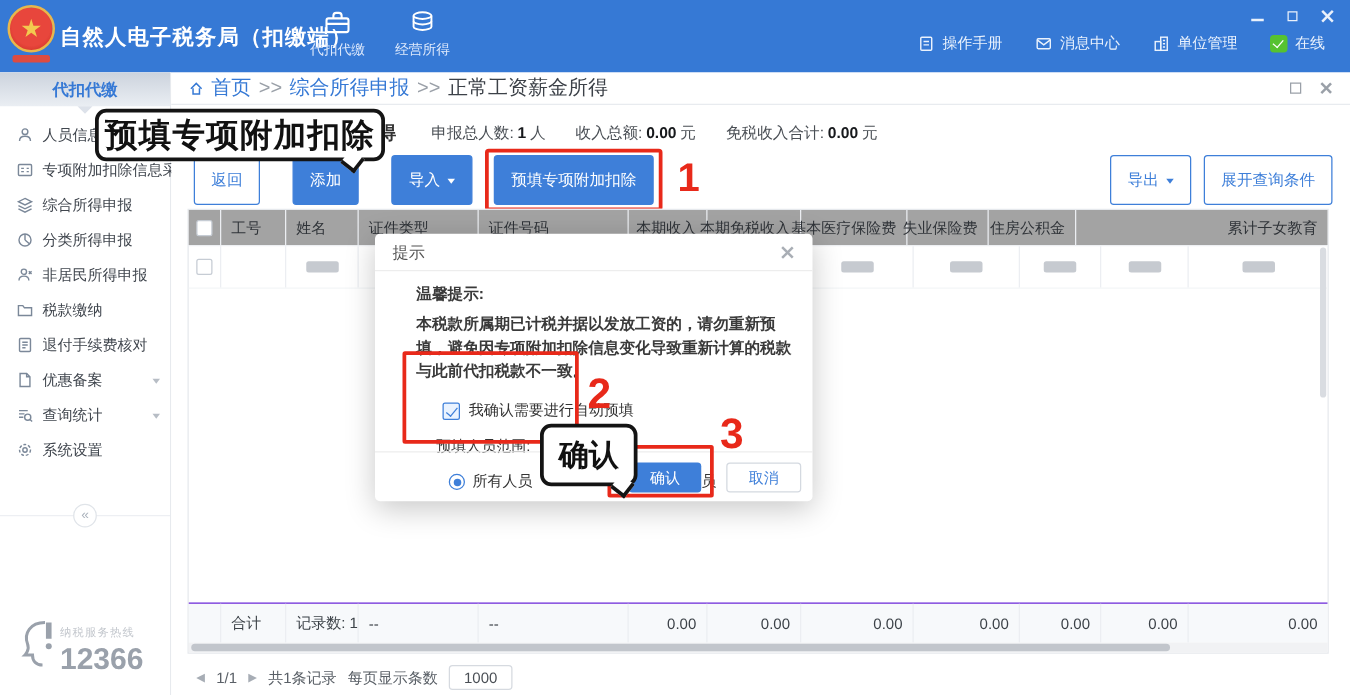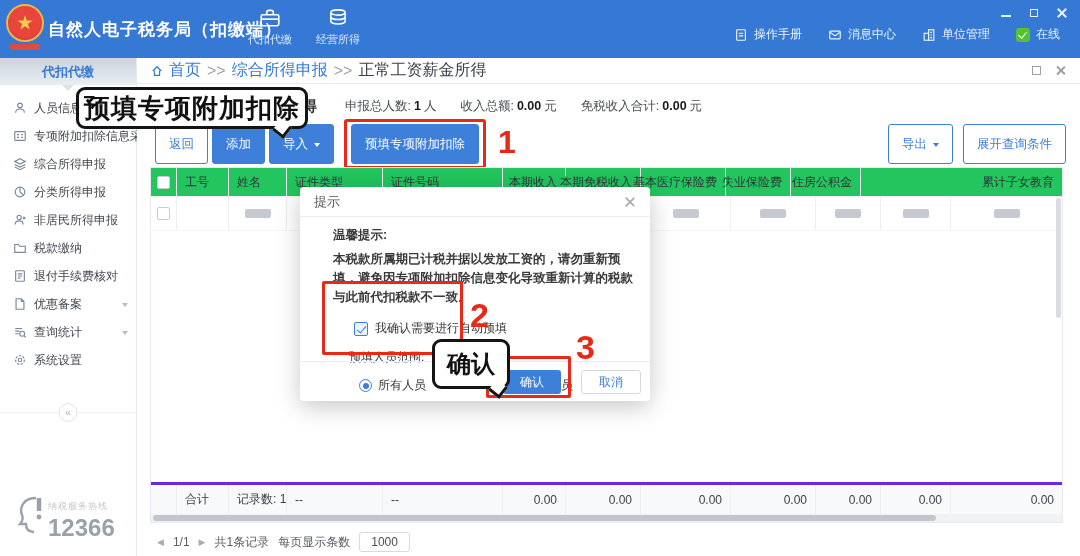--- a/index.html
+++ b/index.html
@@ -67,42 +67,42 @@
   .pgrow { display:flex; align-items:center; padding:9px 14px 0 18px; height:35px; }
   .ptitle { font-size:15px; font-weight:700; color:#333; margin-left:42px; white-space:nowrap; }
   .stats { display:flex; margin-left:28px; gap:24px; font-size:12.5px; color:#4a4f55; white-space:nowrap; }
   .stat b { color:#17191c; margin:0 3px; }
 
   .toolbar { display:flex; align-items:center; padding:8px 14px 0 18px; height:42px; }
   .btn { height:40px; border-radius:3px; font-size:12.5px; padding:0 13px; display:inline-flex; align-items:center; gap:6px;
          cursor:pointer; border:1px solid #3e7fd9; background:#fff; color:#3e7fd9; white-space:nowrap; }
   .btn.primary { background:#3e7fd9; color:#fff; }
   .cv { width:0; height:0; border:3.5px solid transparent; border-top:4.5px solid currentColor; margin-top:5px; }
-  .ml10 { margin-left:4px; }
+  .ml10 { margin-left:26px; }
   .tb-right { margin-left:auto; display:flex; gap:10px; }
   .redbox1 { margin-left:10px; border:3px solid #e8291a; border-radius:3px; padding:2px 4px; display:inline-flex; }
   .step-inline { color:#e8291a; font-size:32px; font-weight:700; margin:-4px 0 0 12px; }
 
   
   .tablewrap { margin:6px 17px 0 13px; border:1px solid #e6e9ed; position:relative; background:#fff; }
   .trow { display:flex; }
-  .thead { background:#22c55e; height:28px; }
+  .thead { background:#a3a3a3; height:28px; }
   .cell { padding:0 8px; font-size:12px; color:#3c4248; border-right:1px solid #eceef2; height:100%;
           display:flex; align-items:center; white-space:nowrap; overflow:visible; }
   .thead .cell { color:#2f3338; }
   .num { justify-content:flex-end; }
   .ctr { justify-content:center; }
   .w-sel{width:26px; justify-content:center; padding:0;} .w0{width:52px;} .w1{width:58px;} .w2{width:96px;}
   .w3{width:120px;} .w4{width:63px;} .w5{width:75px;} .w6{width:90px;} .w7{width:85px;}
   .w8{width:65px;} .w9{width:70px;} .w10{flex:1; border-right:none;}
   .drow { height:34px; border-top:1px solid #eef0f3; }
   .cbx { width:13px; height:13px; border:1px solid #c6ccd4; border-radius:2px; background:#fff; cursor:pointer; }
   .blob { width:26px; height:9px; background:#c6cad0; border-radius:2px; filter:blur(.6px); }
   .filler { height:252px; border-top:1px solid #f4f6f8; }
-  .srow { height:32px; background:#f7f9fb; border-top:3px solid #6d28d9; font-size:12px; }
+  .srow { height:32px; background:#f7f9fb; border-top:1px solid #6d28d9; font-size:12px; }
   .hscroll { height:8px; background:#f1f2f4; position:relative; }
   .hthumb { position:absolute; left:2px; top:1px; width:86%; height:6px; background:#c2c6cc; border-radius:3px; cursor:pointer; }
   .vscroll { position:absolute; right:1px; top:30px; width:5px; height:120px; background:#d9dce1; border-radius:3px; cursor:pointer; }
 
   .pagerow { display:flex; align-items:center; gap:9px; padding:9px 0 0 20px; font-size:12px; color:#5a6067; }
   .arrow { color:#a7adb5; font-size:9px; cursor:pointer; }
   .pp-box { border:1px solid #d6dae0; border-radius:3px; padding:2px 11px; color:#4a4f55; cursor:pointer; }
 
   
   .modal { position:absolute; left:300px; top:187px; width:350px; height:214px; background:#fff; border-radius:4px;

